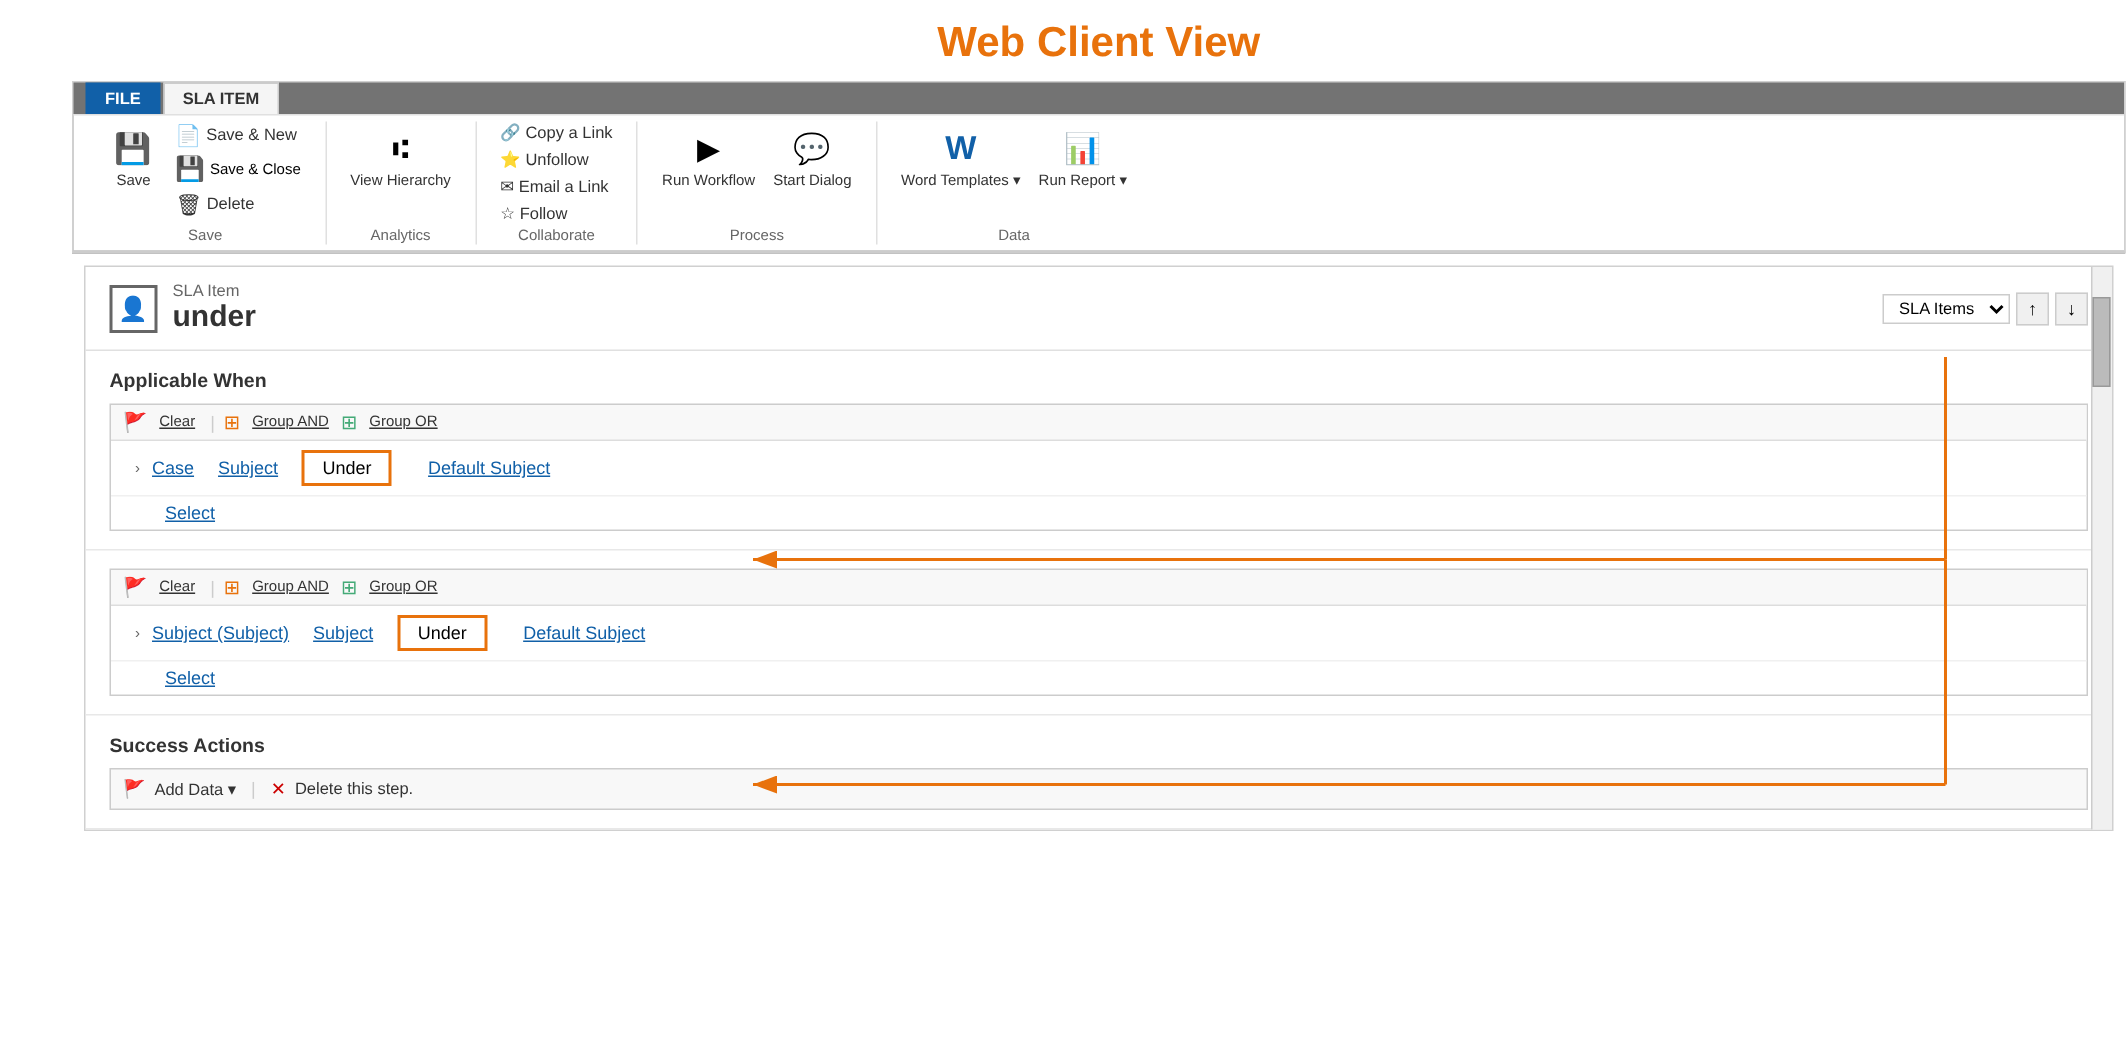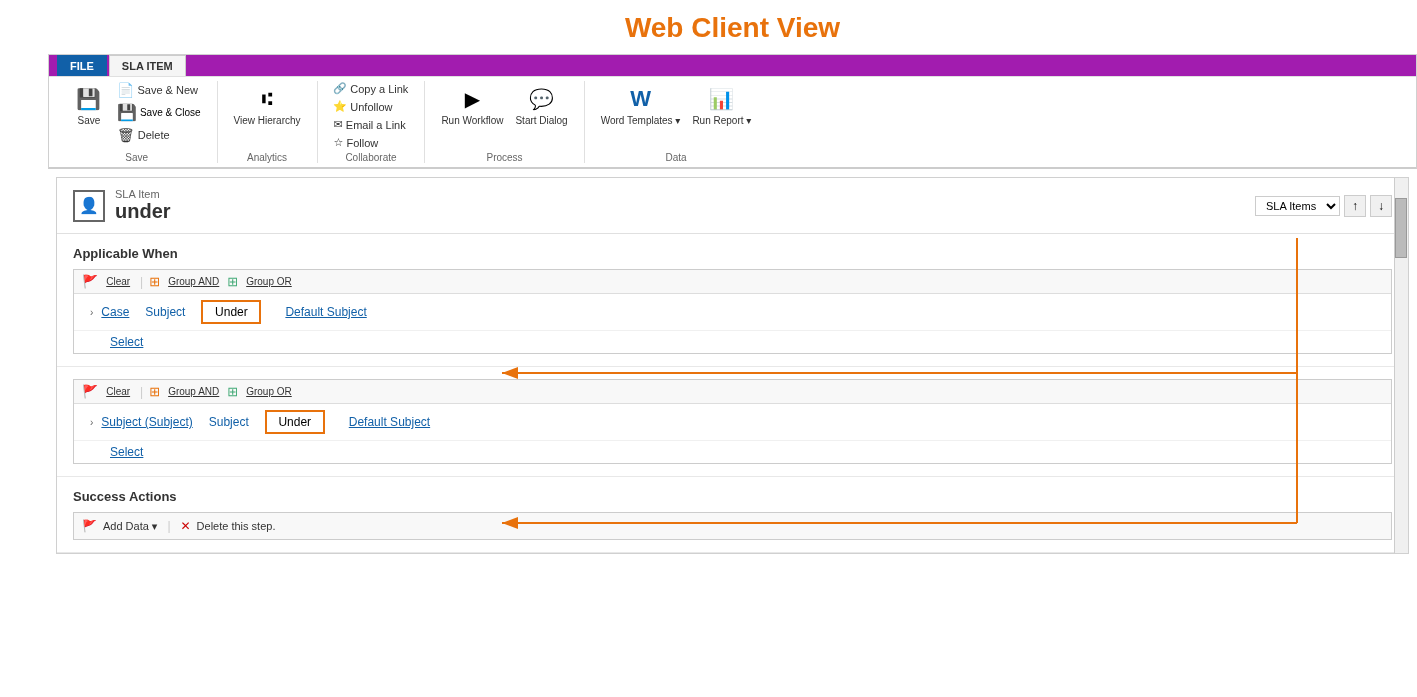--- a/index.html
+++ b/index.html
@@ -11,21 +11,21 @@
       font-size: 28px;
       font-weight: bold;
       color: #E8720C;
       padding: 12px 0 10px;
     }
 
     
     .ribbon {
       border: 1px solid #d0d0d0;
       border-bottom: 2px solid #ccc;
-      background: #a21caf;
+      background: #737373;
     }
     .ribbon-tabs {
       display: flex;
       align-items: flex-end;
       padding: 0 8px;
       gap: 2px;
     }
     .ribbon-tab {
       padding: 4px 12px;
       font-size: 11px;
@@ -227,20 +227,21 @@
     }
     .criteria-field {
       color: #1160A8;
       cursor: pointer;
       text-decoration: underline;
       font-size: 12px;
     }
     .criteria-operator {
       color: #1160A8;
       cursor: pointer;
+      text-decoration: underline;
       font-size: 12px;
       margin-left: 8px;
     }
     .criteria-value-box {
       border: 2px solid #E8720C;
       padding: 3px 10px;
       min-width: 60px;
       text-align: center;
       font-size: 12px;
       margin-left: 8px;

